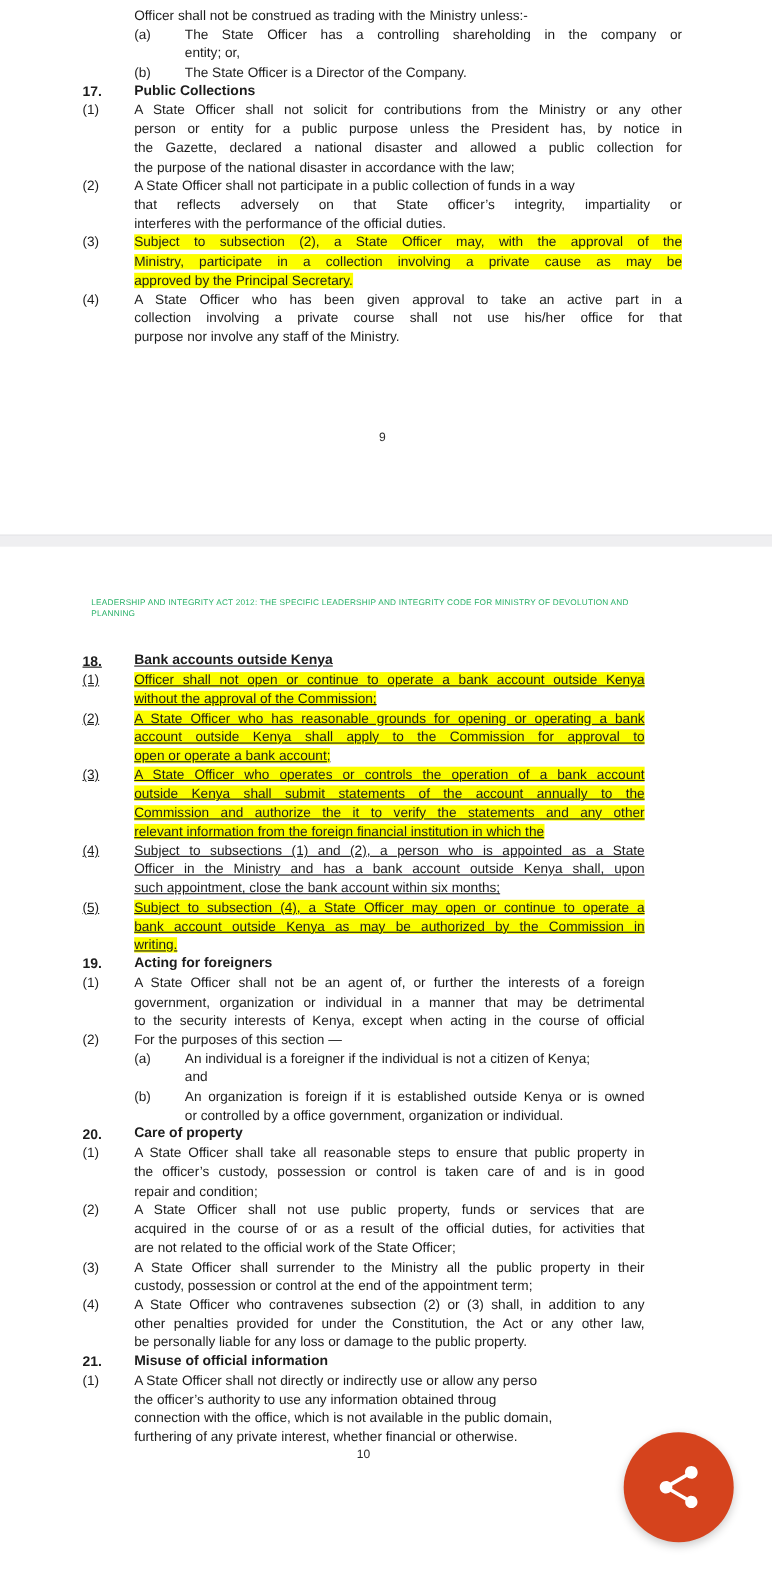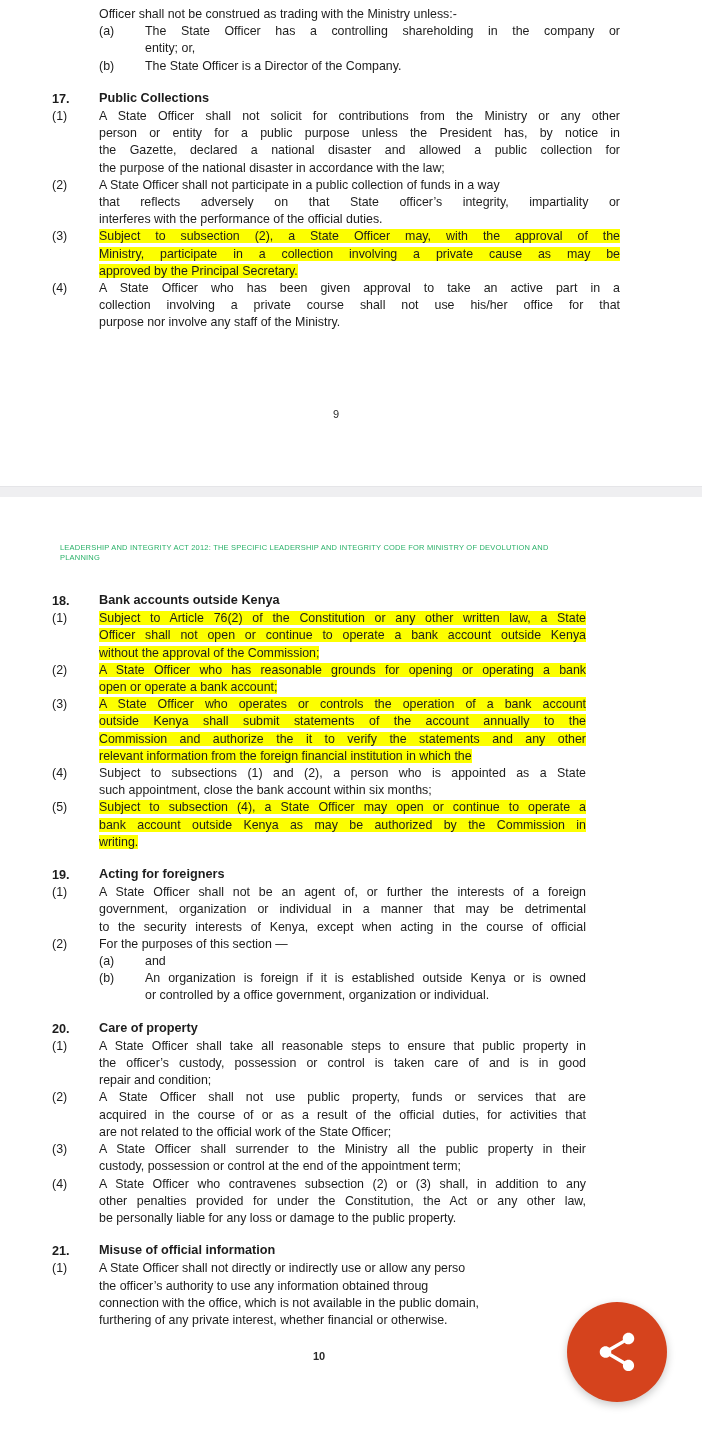--- a/index.html
+++ b/index.html
@@ -7,40 +7,40 @@
     --green:#2ab169;
     --fab:#d5431d;
     --text:#1c1c1c;
     --divider:#efeff1;
   }
   html,body{margin:0;padding:0;background:#ffffff;}
   #screen{
     position:relative;width:702px;height:1437px;overflow:hidden;background:#ffffff;
     font-family:"Liberation Sans",sans-serif;color:var(--text);
   }
-  .content{padding-left:52px;padding-right:82px;}
+  .content{padding-left:75px;padding-right:82px;}
   .line{font-size:12.4px;line-height:17.2px;white-space:normal;}
   .just{text-align:justify;text-align-last:justify;}
   .hl{background:var(--hl);}
   .item-row{display:flex;align-items:flex-start;}
   .marker{flex:0 0 47px;font-size:12.4px;line-height:17.2px;}
   .item-text{flex:1;min-width:0;}
   .sub-row{display:flex;align-items:flex-start;}
   .sub-marker{flex:0 0 46px;font-size:12.4px;line-height:17.2px;}
   .sub-text{flex:1;min-width:0;}
   .sec-head .marker,.sec-head .item-text{font-weight:bold;font-size:12.7px;}
-  .section{margin-top:16px;}
+  .section{}
   #page1{padding-top:6px;}
   .page-num{text-align:center;font-size:11px;color:#2a2a2a;}
   #page-num-1{margin-top:76px;}
   #divider{position:absolute;left:0;top:486px;width:702px;height:11px;background:var(--divider);border-top:1px solid #e5e5e8;box-sizing:border-box;}
   #page2{position:absolute;left:0;top:497px;width:668px;height:940px;overflow:hidden;box-sizing:border-box;padding-top:46px;}
   #green-header{font-size:7.5px;line-height:10px;letter-spacing:0.2px;color:var(--green);padding-left:8px;margin-bottom:30px;font-weight:normal;}
-  #p2-sections .section:first-child{margin-top:4px;}
-  #page-num-2{margin-top:21px;font-weight:bold;}
+  #p2-sections .section:first-child{margin-top:4px;text-decoration:underline;}
+  #page-num-2{margin-top:0;}
   #fab{
     position:absolute;top:1302px;right:35px;width:100px;height:100px;border-radius:50%;
     background:var(--fab);border:none;display:flex;align-items:center;justify-content:center;
     box-shadow:0 3px 9px rgba(0,0,0,0.22);cursor:pointer;padding:0;
   }
   #fab svg{width:46px;height:46px;fill:#ffffff;}
 </style>
 </head>
 <body>
 
@@ -116,45 +116,46 @@
     <div id="green-header">LEADERSHIP AND INTEGRITY ACT 2012: THE SPECIFIC LEADERSHIP AND INTEGRITY CODE FOR MINISTRY OF DEVOLUTION AND PLANNING</div>
     <div id="p2-sections">
         <div class="section">
           <div class="item-row sec-head">
             <div class="marker">18.</div>
             <div class="item-text">Bank accounts outside Kenya</div>
           </div>
           <div class="item-row">
             <div class="marker">(1)</div>
             <div class="item-text">
-              <div class="line just"><span class="hl">Subject to Article 76(2) of the Constitution or any other written law, a State</span></div>
               <div class="line just"><span class="hl">Officer shall not open or continue to operate a bank account outside Kenya</span></div>
               <div class="line"><span class="hl">without the approval of the Commission;</span></div>
             </div>
           </div>
           <div class="item-row">
             <div class="marker">(2)</div>
             <div class="item-text">
               <div class="line just"><span class="hl">A State Officer who has reasonable grounds for opening or operating a bank</span></div>
+              <div class="line just"><span class="hl">account outside Kenya shall apply to the Commission for approval to</span></div>
               <div class="line"><span class="hl">open or operate a bank account;</span></div>
             </div>
           </div>
           <div class="item-row">
             <div class="marker">(3)</div>
             <div class="item-text">
               <div class="line just"><span class="hl">A State Officer who operates or controls the operation of a bank account</span></div>
               <div class="line just"><span class="hl">outside Kenya shall submit statements of the account annually to the</span></div>
               <div class="line just"><span class="hl">Commission and authorize the it to verify the statements and any other</span></div>
               <div class="line"><span class="hl">relevant information from the foreign financial institution in  which the</span></div>
             </div>
           </div>
           <div class="item-row">
             <div class="marker">(4)</div>
             <div class="item-text">
               <div class="line just"><span>Subject to subsections (1) and (2), a person who is appointed as a State</span></div>
+              <div class="line just"><span>Officer in the Ministry and has a bank account outside Kenya shall, upon</span></div>
               <div class="line"><span>such appointment, close the bank account within six months;</span></div>
             </div>
           </div>
           <div class="item-row">
             <div class="marker">(5)</div>
             <div class="item-text">
               <div class="line just"><span class="hl">Subject to subsection (4), a State Officer may open or continue to operate a</span></div>
               <div class="line just"><span class="hl">bank account outside Kenya as may be authorized by the Commission in</span></div>
               <div class="line"><span class="hl">writing.</span></div>
             </div>
@@ -173,20 +174,21 @@
               <div class="line just"><span>to the security interests of Kenya, except when acting in the course of official</span></div>
             </div>
           </div>
           <div class="item-row">
             <div class="marker">(2)</div>
             <div class="item-text">
               <div class="line"><span>For the purposes of this section —</span></div>
               <div class="sub-row">
                 <div class="sub-marker">(a)</div>
                 <div class="sub-text">
+                  <div class="line"><span>An individual is a foreigner if the individual is not a citizen of Kenya;</span></div>
                   <div class="line"><span>and</span></div>
                 </div>
               </div>
               <div class="sub-row">
                 <div class="sub-marker">(b)</div>
                 <div class="sub-text">
                   <div class="line just"><span>An organization is foreign if it is established outside Kenya or is owned</span></div>
                   <div class="line"><span>or controlled by a office government, organization or individual.</span></div>
                 </div>
               </div>

